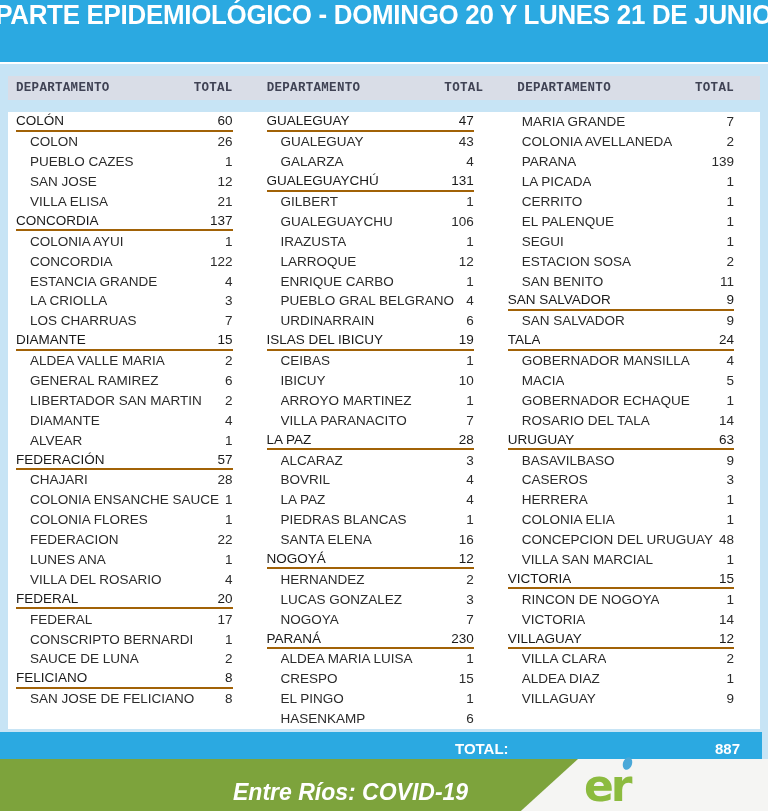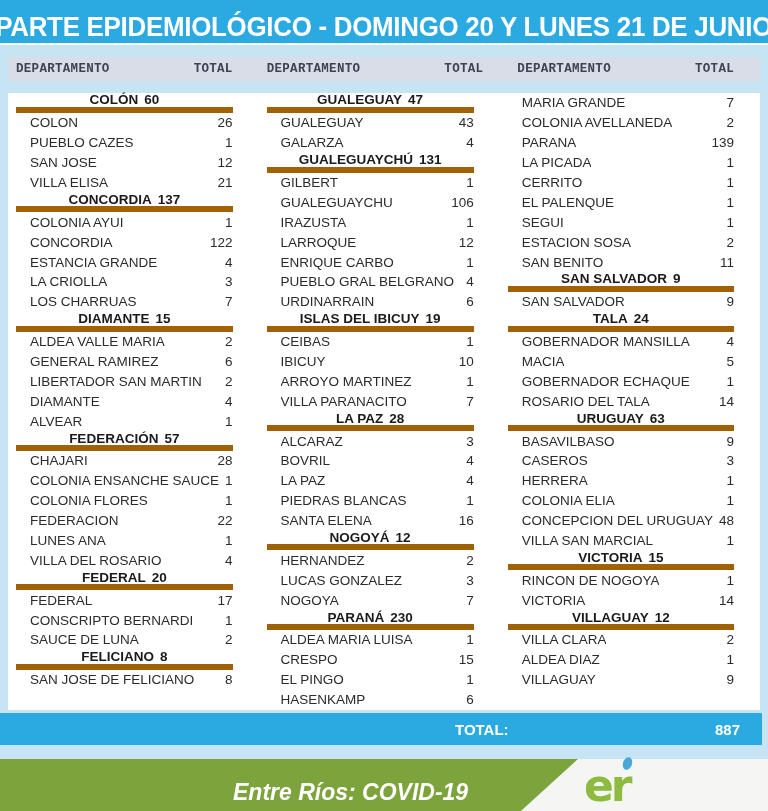--- a/index.html
+++ b/index.html
@@ -1,39 +1,39 @@
 <!DOCTYPE html>
 <html><head>
 <meta charset="utf-8">
 <style>
   html,body{margin:0;padding:0;}
   *{box-sizing:border-box;}
   body{font-family:"Liberation Sans",sans-serif;background:#e9eef2;}
   .page{position:relative;width:768px;height:811px;background:#c7e4f5;overflow:hidden;}
 
   
-  .titlebar{height:45px;background:#2bа9e1;background:#2ba9e1;border-bottom:2px solid #ffffff;
-    display:flex;align-items:flex-end;justify-content:center;}
+  .titlebar{height:64px;background:#2bа9e1;background:#2ba9e1;border-bottom:2px solid #ffffff;
+    display:flex;align-items:flex-start;justify-content:center;}
   .titlebar h1{margin:0;color:#ffffff;font-size:27px;font-weight:800;letter-spacing:-0.3px;
     transform:scaleX(0.96);white-space:nowrap;}
 
   
   .colheads{height:24px;margin:12px 8px;background:#d9dde7;display:flex;font-family:Liberation Mono, monospace;}
   .colhead{flex:1;display:flex;justify-content:space-between;align-items:center;
     padding:0 26px 0 8px;}
   .colhead span{font-size:12.5px;font-weight:600;color:#3f4254;letter-spacing:0.3px;}
 
   
   .tablewrap{margin:0 8px;background:#ffffff;height:617px;display:flex;}
   .col{flex:1;padding:0 26px 0 8px;}
   .row{height:19.9px;display:flex;justify-content:space-between;align-items:center;
     font-size:13.5px;color:#2b2b2b;}
   .row .nm{white-space:nowrap;overflow:hidden;}
   .row .vl{flex:none;padding-left:6px;}
-  .row.department{font-weight:700;color:#1a1a1a;border-bottom:6px solid #a16207;justify-content:center;}
+  .row.department{font-weight:400;color:#1a1a1a;border-bottom:2px solid #a16207;}
   .row.locality{padding-left:14px;}
 
   
   .totalbar{position:relative;margin:3px 6px 0 0;height:32px;background:#2ba9e1;}
   .totalbar .tlabel{position:absolute;left:455px;top:50%;transform:translateY(-50%);
     color:#fff;font-weight:700;font-size:15px;}
   .totalbar .tvalue{position:absolute;right:22px;top:50%;transform:translateY(-50%);
     color:#fff;font-weight:700;font-size:15px;}
 
   

